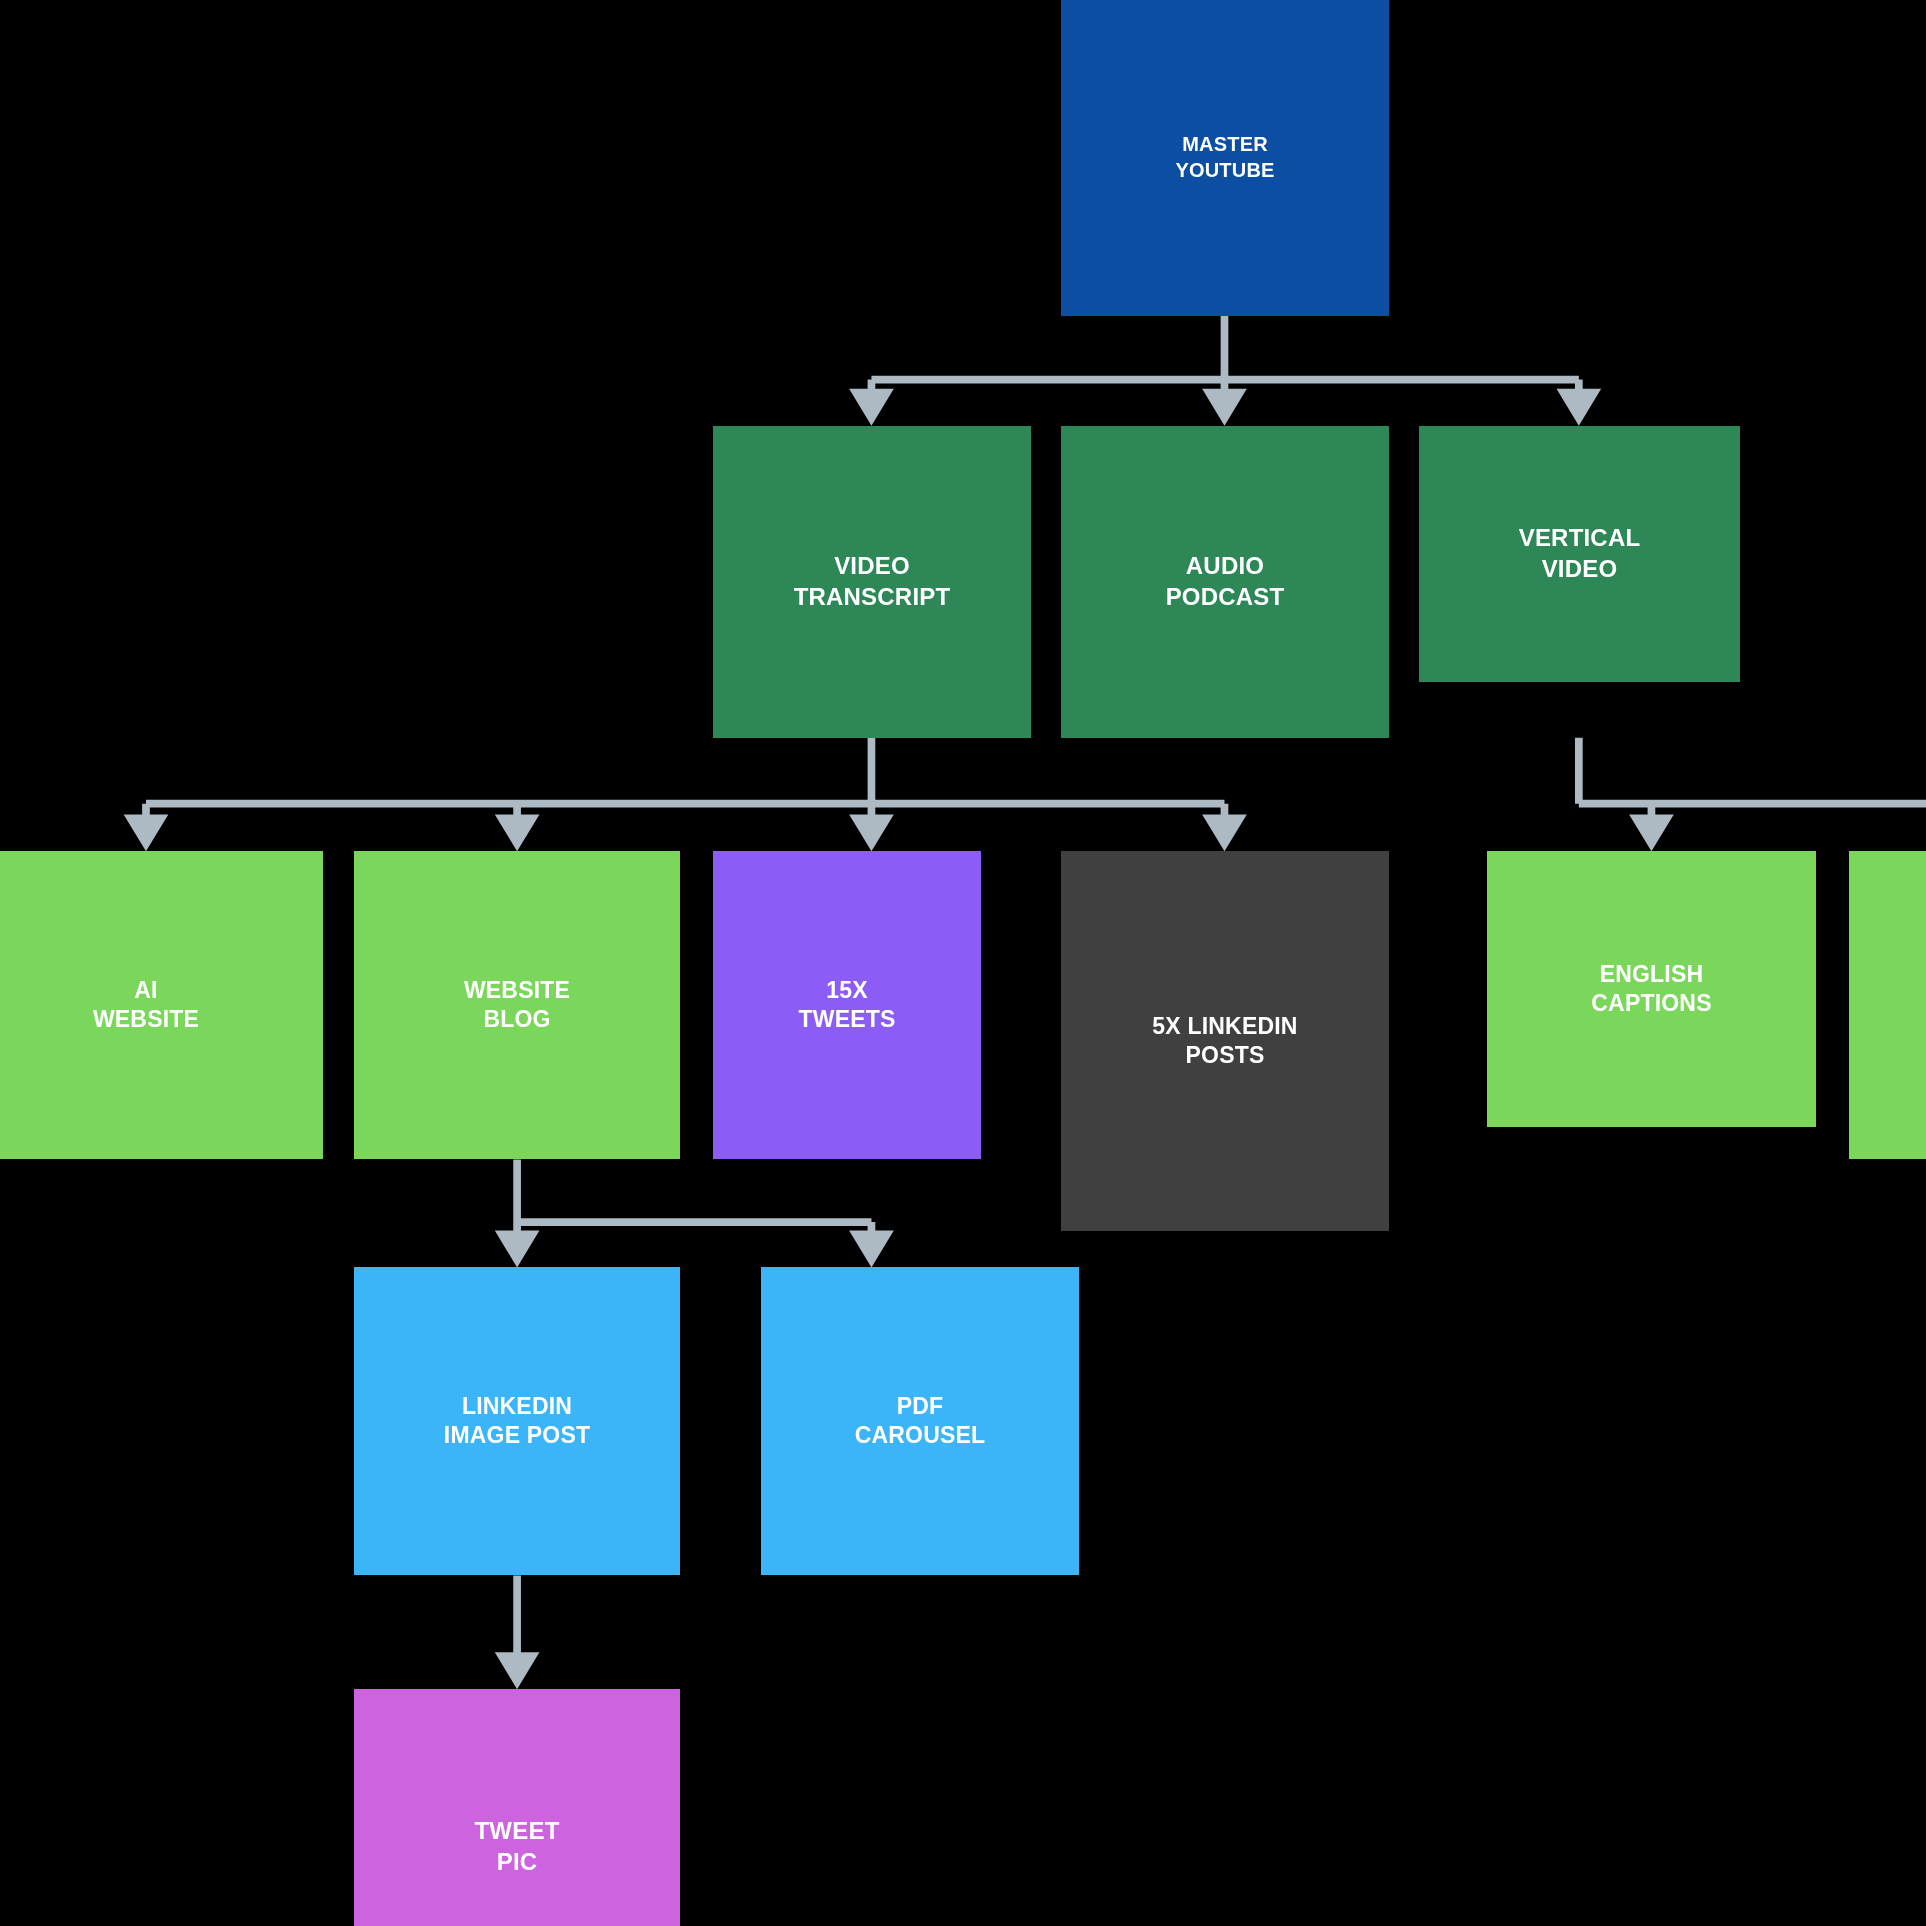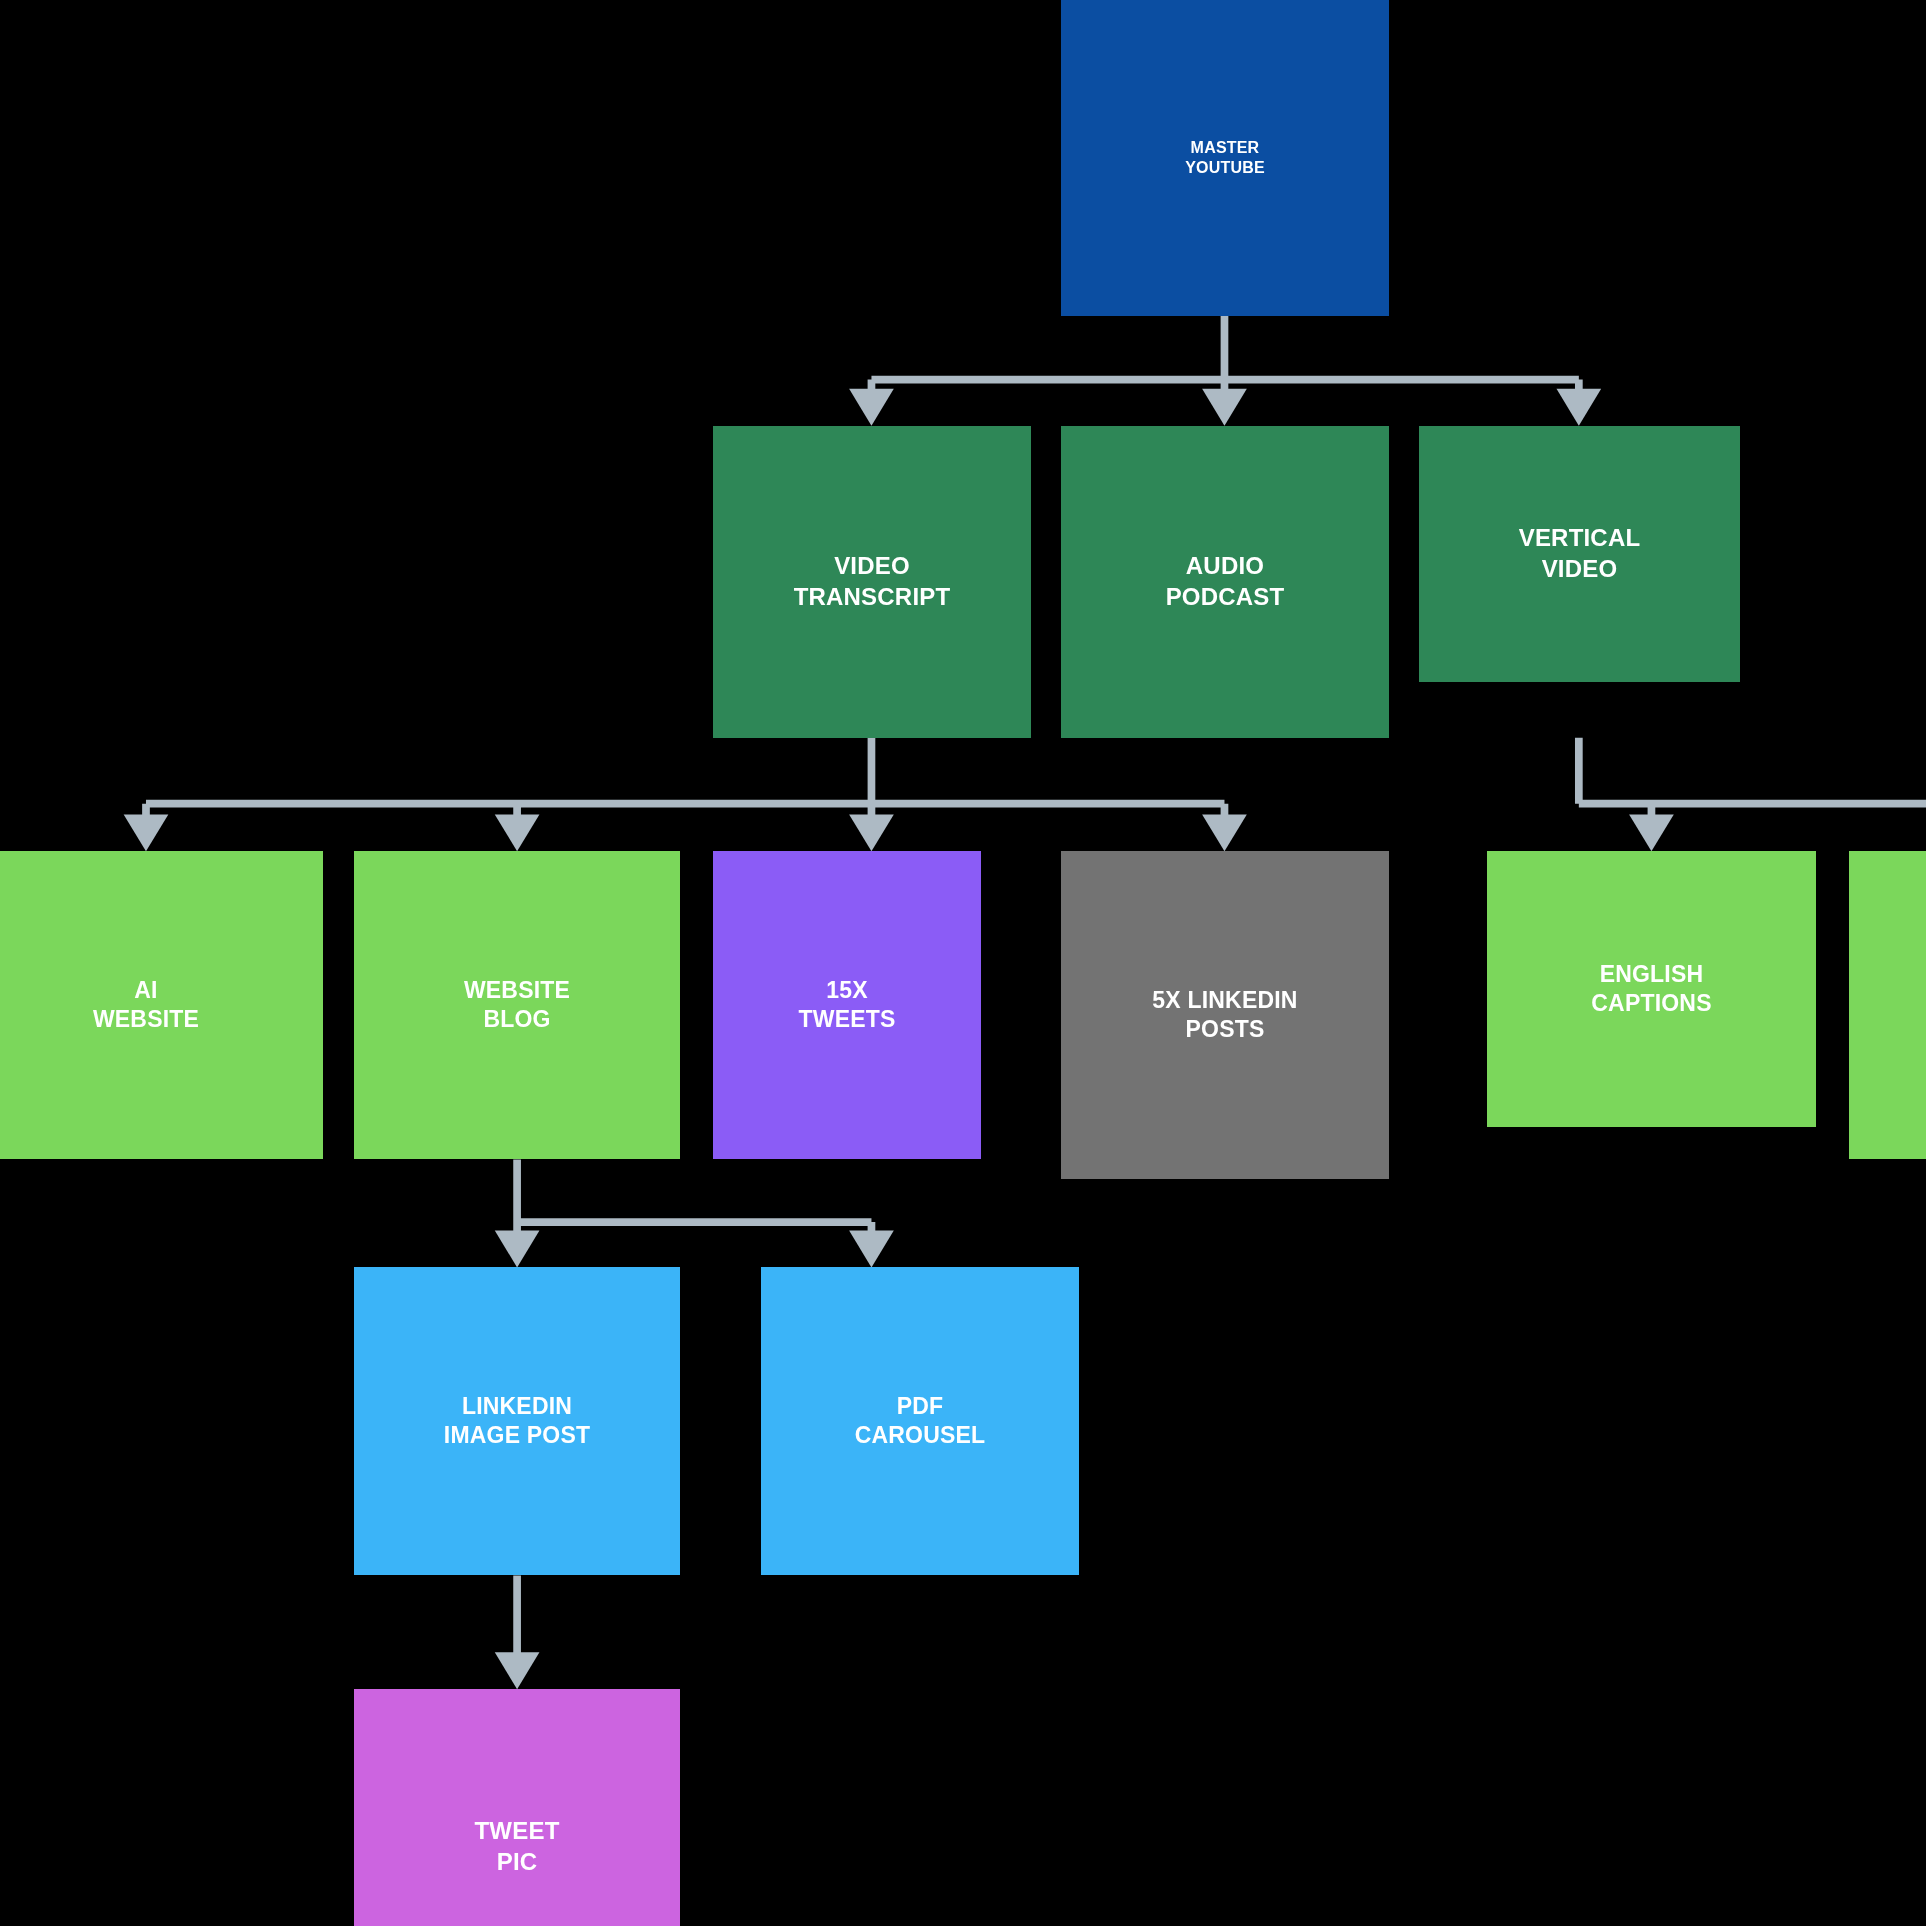--- a/index.html
+++ b/index.html
@@ -2,21 +2,21 @@
 <html style="font-size:6.2px"><head>
 <meta charset="utf-8">
 <style>
   html,body{margin:0;padding:0;background:#000;}
   #canvas{position:relative;width:2167px;height:2004px;background:#000000;overflow:hidden;
           font-family:"Liberation Sans","DejaVu Sans",sans-serif;}
   .node{position:absolute;display:flex;align-items:center;justify-content:center;
         text-align:center;color:#ffffff;font-weight:bold;line-height:1.28;
         letter-spacing:0.2px;box-sizing:border-box;padding:0 7px;}
   .node .lbl{white-space:pre-line;}
-  .lvl0{font-size:16px;}
+  .lvl0{font-size:20px;}
   .lvl1{font-size:24px;}
   .lvl2{font-size:23px;}
   .lvl3{font-size:23px;}
   .lvl4{font-size:24px;}
   svg.links{position:absolute;left:0;top:0;width:2167px;height:2004px;overflow:visible;
             pointer-events:none;}
 </style>
 </head>
 <body>
 
@@ -66,21 +66,21 @@
 WEBSITE</span>
       </div>
       <div class="node lvl2" style="left: 354px; top: 851px; width: 326px; height: 308px; background: rgb(123, 215, 91);">
         <span class="lbl">WEBSITE
 BLOG</span>
       </div>
       <div class="node lvl2" style="left: 713px; top: 851px; width: 268px; height: 308px; background: #8b5cf6;">
         <span class="lbl">15X
 TWEETS</span>
       </div>
-      <div class="node lvl2" style="left: 1061px; top: 851px; width: 328px; height: 328px; background: #737373;">
+      <div class="node lvl2" style="left: 1061px; top: 851px; width: 328px; height: 380px; background: #404040;">
         <span class="lbl">5X LINKEDIN
 POSTS</span>
       </div>
       <div class="node lvl2" style="left: 1487px; top: 851px; width: 329px; height: 276px; background: rgb(123, 215, 91);">
         <span class="lbl">ENGLISH
 CAPTIONS</span>
       </div>
       <div class="node lvl2" style="left: 1849px; top: 851px; width: 347px; height: 308px; background: rgb(123, 215, 91);"></div>
       <div class="node lvl3" style="left: 354px; top: 1267px; width: 326px; height: 308px; background: rgb(59, 180, 248);">
         <span class="lbl">LINKEDIN

